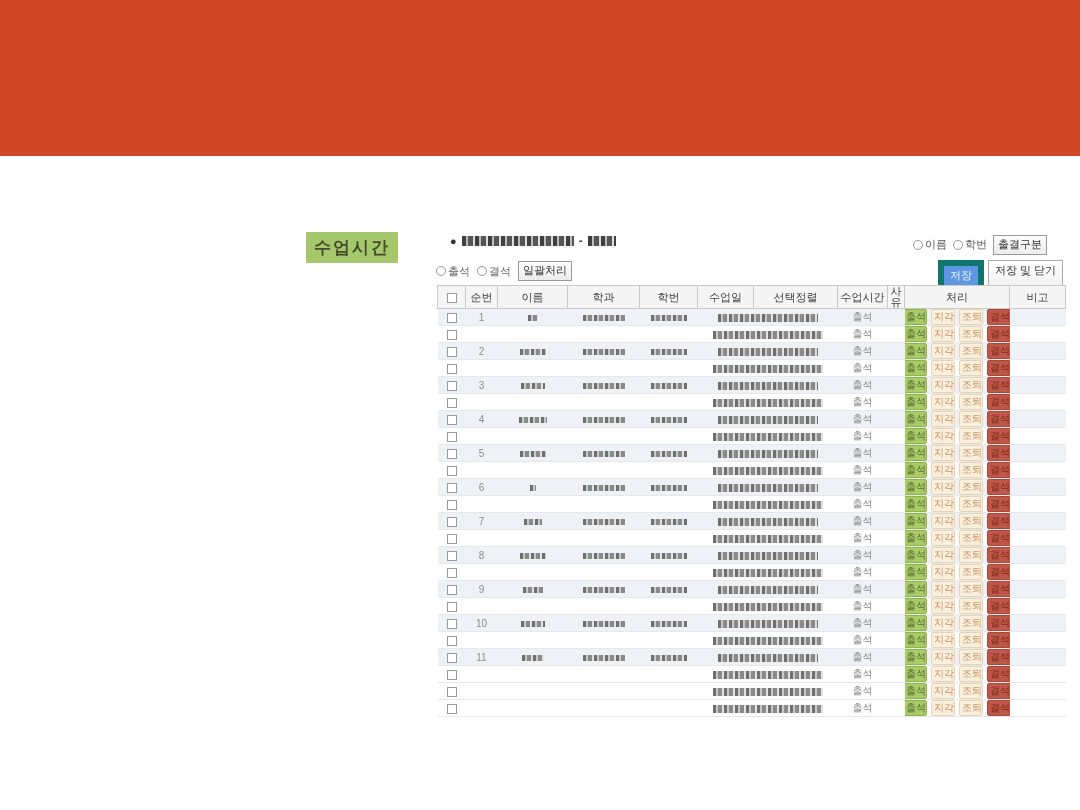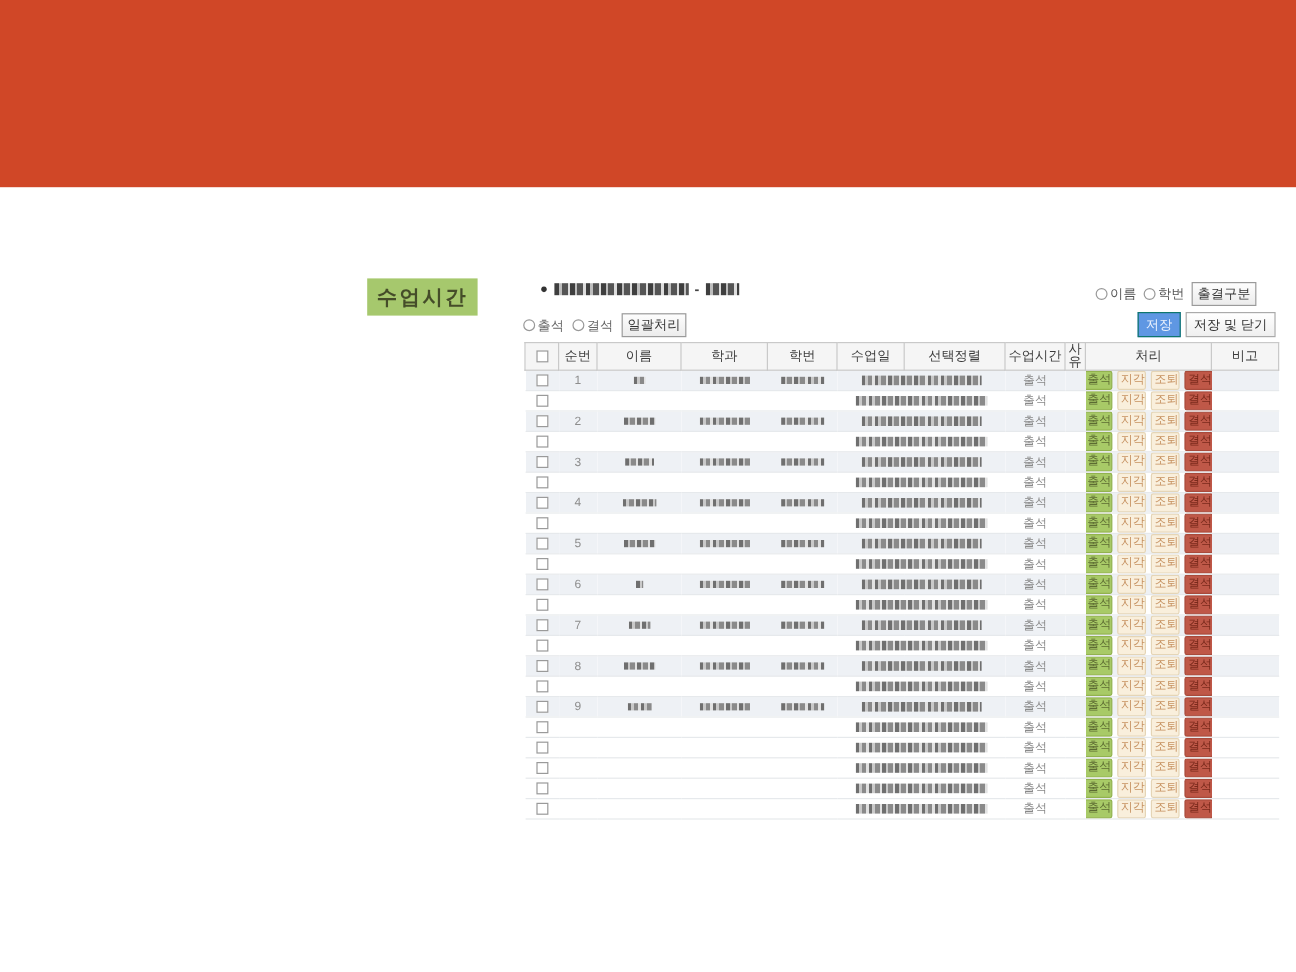--- a/index.html
+++ b/index.html
@@ -27,21 +27,21 @@
     display:flex; align-items:center; justify-content:flex-end; gap:6px; font-size:11px; color:#555; }
   .radio { width:10px; height:10px; border:1px solid #999; border-radius:50%; background:#fff;
     display:inline-block; margin-right:2px; vertical-align:-1px; }
   .radio-item { display:flex; align-items:center; white-space:nowrap; }
   .mini-btn { font-size:11px; color:#333; background:linear-gradient(#fdfdfd,#ececec);
     border:1px solid #9a9a9a; padding:1px 4px 2px; white-space:nowrap; cursor:default; }
 
   .toolbar-left { position:absolute; left:436px; top:263px; height:16px;
     display:flex; align-items:center; gap:7px; font-size:11px; color:#666; }
   .save-group { position:absolute; top:260px; right:17px; display:flex; gap:4px; }
-  .btn-save { font-size:11px; color:#eaf1fd; background:#5f97e3; border:1px solid #0f766e;
+  .btn-save { font-size:11px; color:#eaf1fd; background:#5f97e3; border:6px solid #0f766e;
     padding:2px 6px; }
   .btn-save-close { font-size:11px; color:#333; background:linear-gradient(#ffffff,#efefef);
     border:1px solid #aaa; padding:2px 6px; }
 
   table.grid { position:absolute; left:437px; top:285px; width:628px;
     border-collapse:collapse; table-layout:fixed; }
   table.grid th { height:21px; background:#f5f5f5; border:1px solid #c9c9c9;
     font-size:11px; font-weight:normal; color:#3b3b3b; text-align:center;
     word-break:break-all; line-height:11px; padding:0; }
   table.grid td { height:15.5px; font-size:10px; color:#888; text-align:center;
@@ -470,28 +470,66 @@
           <td>
             <span class="proc">
               <span class="abtn b0">출석</span>
               <span class="abtn b1">지각</span>
               <span class="abtn b2">조퇴</span>
               <span class="abtn b3">결석</span>
             </span>
           </td>
           <td></td>
         </tr>
-        <tr class="sub-row">
-          <td><span class="cb"></span></td>
-          <td></td>
-          <td></td>
-          <td></td>
-          <td></td>
-          <td class="datecell-sub" colspan="2"><span class="rd rd-date" style="width: 110px;"></span></td>
-          <td class="status-sub">출석</td>
+        <tr class="main-row">
+          <td><span class="cb"></span></td>
+          <td style="color: rgb(141, 141, 141);">10</td>
+          <td><span class="rd" style="width: 24px;"></span></td>
+          <td><span class="rd" style="width: 42px;"></span></td>
+          <td><span class="rd" style="width: 36px;"></span></td>
+          <td class="datecell-main" colspan="2"><span class="rd rd-date" style="width: 100px;"></span></td>
+          <td>출석</td>
+          <td></td>
+          <td>
+            <span class="proc">
+              <span class="abtn b0">출석</span>
+              <span class="abtn b1">지각</span>
+              <span class="abtn b2">조퇴</span>
+              <span class="abtn b3">결석</span>
+            </span>
+          </td>
+          <td></td>
+        </tr>
+        <tr class="sub-row">
+          <td><span class="cb"></span></td>
+          <td></td>
+          <td></td>
+          <td></td>
+          <td></td>
+          <td class="datecell-sub" colspan="2"><span class="rd rd-date" style="width: 110px;"></span></td>
+          <td class="status-sub">출석</td>
+          <td></td>
+          <td>
+            <span class="proc">
+              <span class="abtn b0">출석</span>
+              <span class="abtn b1">지각</span>
+              <span class="abtn b2">조퇴</span>
+              <span class="abtn b3">결석</span>
+            </span>
+          </td>
+          <td></td>
+        </tr>
+        <tr class="main-row">
+          <td><span class="cb"></span></td>
+          <td style="color: rgb(141, 141, 141);">11</td>
+          <td><span class="rd" style="width: 22px;"></span></td>
+          <td><span class="rd" style="width: 42px;"></span></td>
+          <td><span class="rd" style="width: 36px;"></span></td>
+          <td class="datecell-main" colspan="2"><span class="rd rd-date" style="width: 100px;"></span></td>
+          <td>출석</td>
           <td></td>
           <td>
             <span class="proc">
               <span class="abtn b0">출석</span>
               <span class="abtn b1">지각</span>
               <span class="abtn b2">조퇴</span>
               <span class="abtn b3">결석</span>
             </span>
           </td>
           <td></td>

